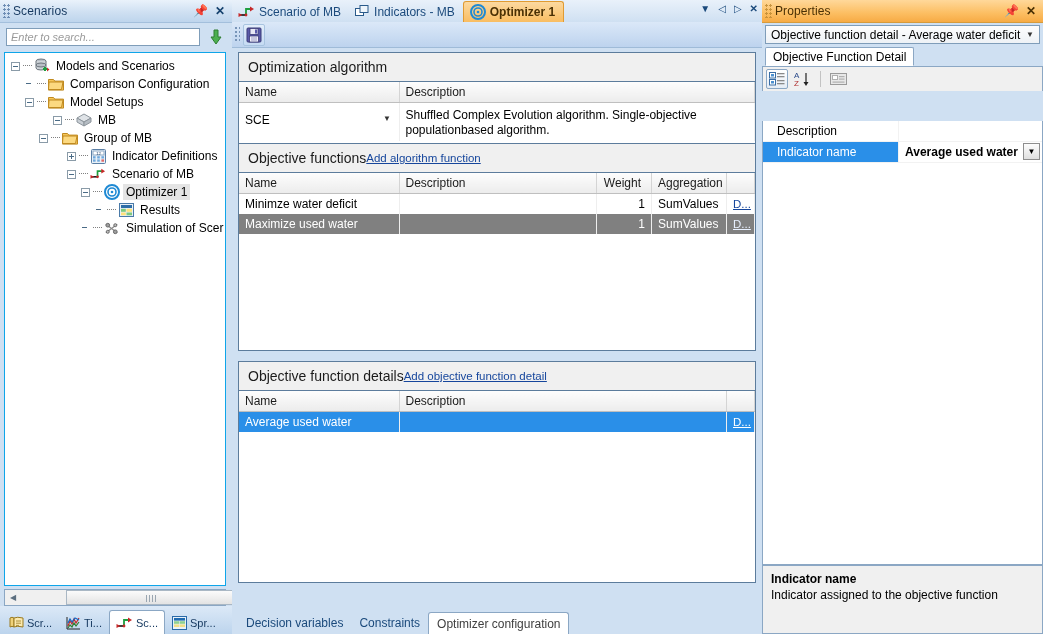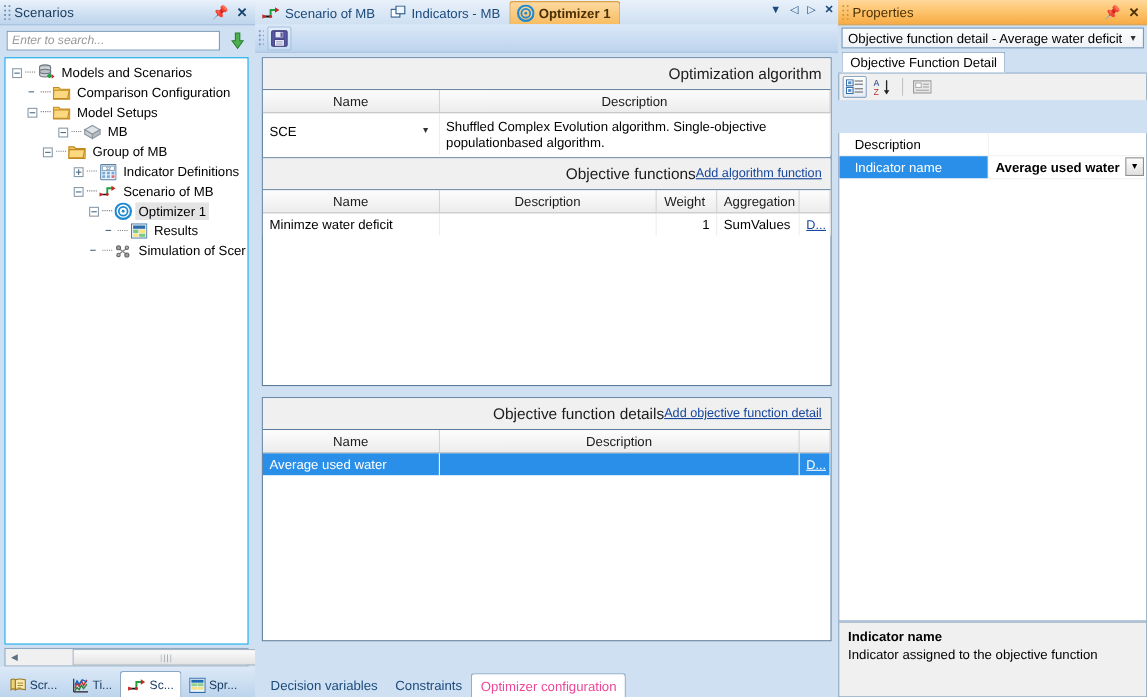--- a/index.html
+++ b/index.html
@@ -136,31 +136,31 @@
 
   .docbody{
     position:absolute;left:0;top:48px;right:0;bottom:26px;
     background:#cfe0f2;padding:4px 6px 0 6px;box-sizing:border-box;
   }
 
   .section{
     background:#fff;border:1px solid #5c7c9c;box-sizing:border-box;
   }
   .sec-head{
-    height:29px;display:flex;align-items:center;justify-content:flex-end;
+    height:29px;display:flex;align-items:center;justify-content:flex-start;
     padding:0 8px 0 9px;background:#f0f0f0;border-bottom:1px solid #5c7c9c;
     font-size:14px;color:#1b1b1b;box-sizing:border-box;
   }
   .sec-link{font-size:11.5px;color:#16469c;text-decoration:underline;}
 
   table.grid{width:100%;border-collapse:collapse;table-layout:fixed;font-size:12px;}
   table.grid th{
     background:linear-gradient(#fdfdfd,#ececec);
     border-right:1px solid #d4d4d4;border-bottom:1px solid #bfbfbf;
-    font-weight:normal;text-align:center;padding:3px 6px;height:19px;box-sizing:border-box;
+    font-weight:normal;text-align:left;padding:3px 6px;height:19px;box-sizing:border-box;
     font-size:12px;color:#1b1b1b;
   }
   table.grid th.num{text-align:right;padding-right:10px;}
   table.grid th.cen{text-align:left;}
   table.grid td{
     padding:3px 6px;border-right:1px solid #eee;vertical-align:top;
     font-size:12px;
   }
   tr.row{background:#fff;}
   tr.row.sel-gray{background:#808080;color:#fff;}
@@ -183,21 +183,21 @@
   
   .viewtabs{
     position:absolute;left:0;bottom:0;width:100%;height:26px;
     display:flex;align-items:flex-end;padding-left:6px;box-sizing:border-box;
     background:#cfe0f2;
   }
   .vtab{
     height:22px;display:flex;align-items:center;padding:0 8px;font-size:12px;
     color:#1b4a7c;box-sizing:border-box;
   }
-  .vtab.active{background:#fff;border:1px solid #8ba7c4;border-bottom:none;border-radius:3px 3px 0 0;color:#ec4899;}
+  .vtab.active{background:#fff;border:1px solid #8ba7c4;border-bottom:none;border-radius:3px 3px 0 0;color:#404040;}
 
   
   #props{
     position:absolute;right:0;top:0;width:281px;height:634px;background:#cfe0f2;
   }
   #props .panel-caption{
     background:linear-gradient(#ffd89a,#fcbe62 60%,#f7ab45);
     border-bottom:1px solid #d69b3c;
   }
   #props .caption-title{color:#4a3004;}
@@ -601,20 +601,27 @@
             </tr>
           </thead>
           <tbody id="objfunc-rows">
               <tr class="row">
                 <td>Minimze water deficit</td>
                 <td></td>
                 <td class="num">1</td>
                 <td>SumValues</td>
                 <td class="dlink"><a class="dl" href="#">D...</a></td>
               </tr>
+              <tr class="row sel-gray">
+                <td>Maximize used water</td>
+                <td></td>
+                <td class="num">1</td>
+                <td>SumValues</td>
+                <td class="dlink"><a class="dl" href="#">D...</a></td>
+              </tr>
             </tbody>
         </table>
       </div>
 
       <div class="section" style="height:222px;margin-top:10px;">
         <div class="sec-head">
           <span>Objective function details</span>
           <a class="sec-link" href="#">Add objective function detail</a>
         </div>
         <table class="grid">

